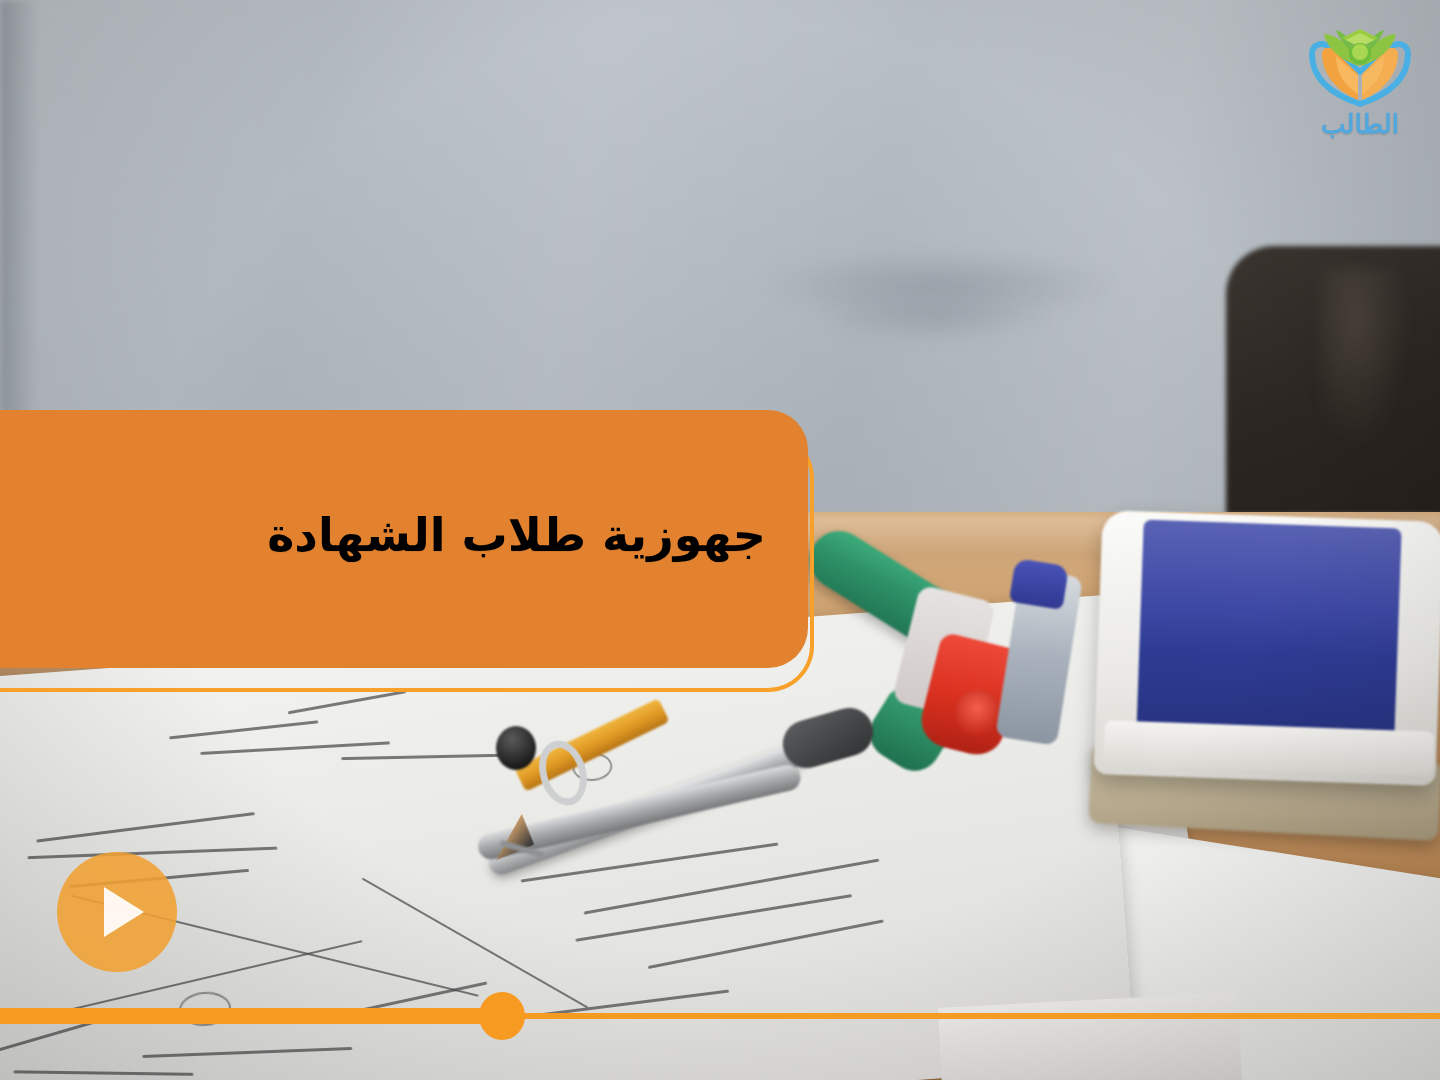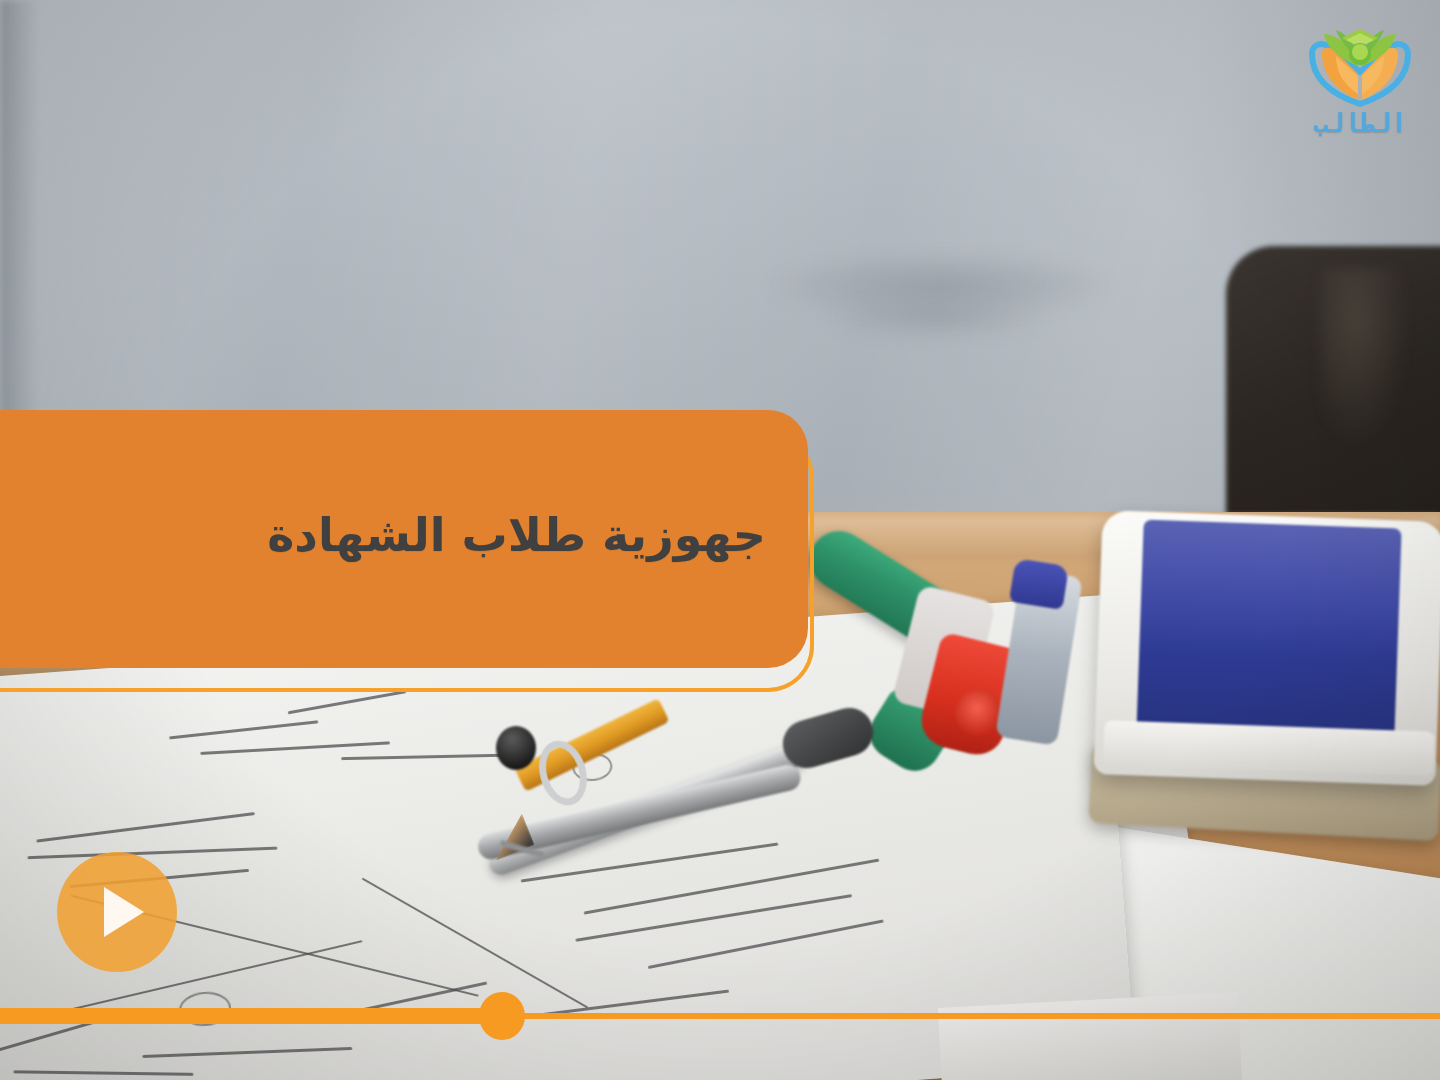--- a/index.html
+++ b/index.html
@@ -253,21 +253,21 @@
   
   .title-banner {
     position:absolute; left:-30px; top:410px; width:838px; height:258px;
     background:#e2822f;
     border-radius:0 40px 40px 0;
     display:flex; flex-direction:column; align-items:flex-end; justify-content:center;
     padding:0 42px 6px 0;
     z-index:20;
   }
   .title-line {
-    color:#404040;
+    color:#000000;
     font-family:"DejaVu Sans","Liberation Sans",sans-serif;
     font-weight:700;
     font-size:46px;
     line-height:1.42;
     direction:rtl;
     text-align:left;
     white-space:nowrap;
     letter-spacing:0;
     text-shadow:0 1px 0 rgba(0,0,0,.06);
   }
@@ -322,21 +322,21 @@
   .logo {
     position:absolute; right:22px; top:22px; width:116px; height:128px;
     z-index:30;
     opacity:.97;
   }
   .logo-mark { position:absolute; left:0; top:0; width:116px; height:92px; }
   .logo-word {
     position:absolute; left:0; top:90px; width:116px;
     text-align:center;
     color:#4fa8e0;
-    font-family:Liberation Mono, monospace;
+    font-family:Liberation Serif, serif;
     font-size:26px;
     font-weight:600;
     direction:rtl;
     line-height:1;
     text-shadow:0 1px 2px rgba(0,0,0,.18);
   }
 </style>
 </head>
 <body>
 

